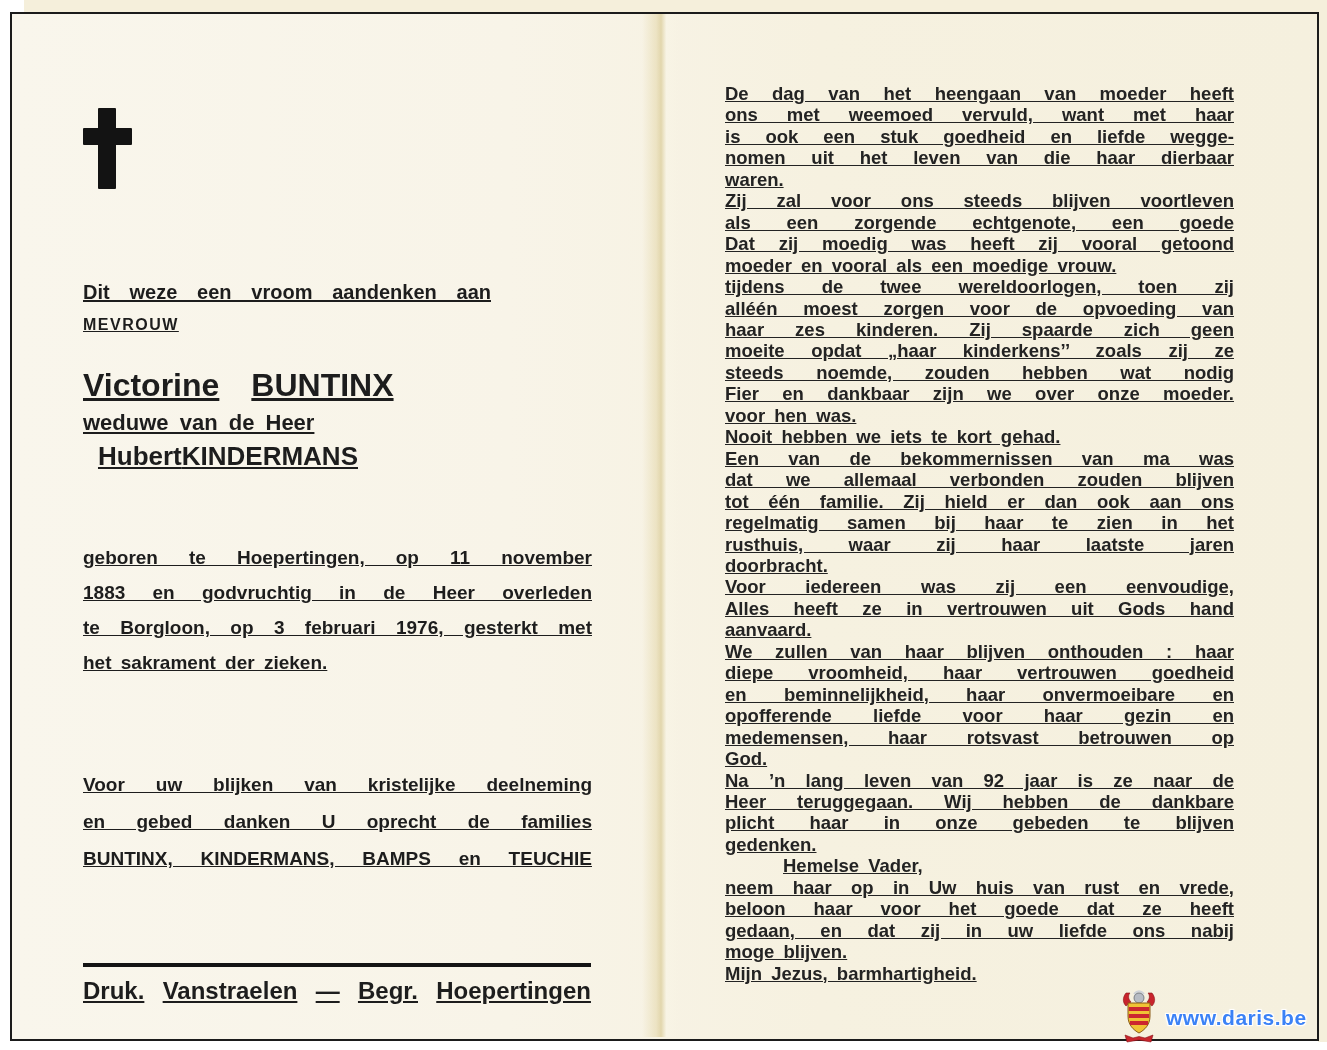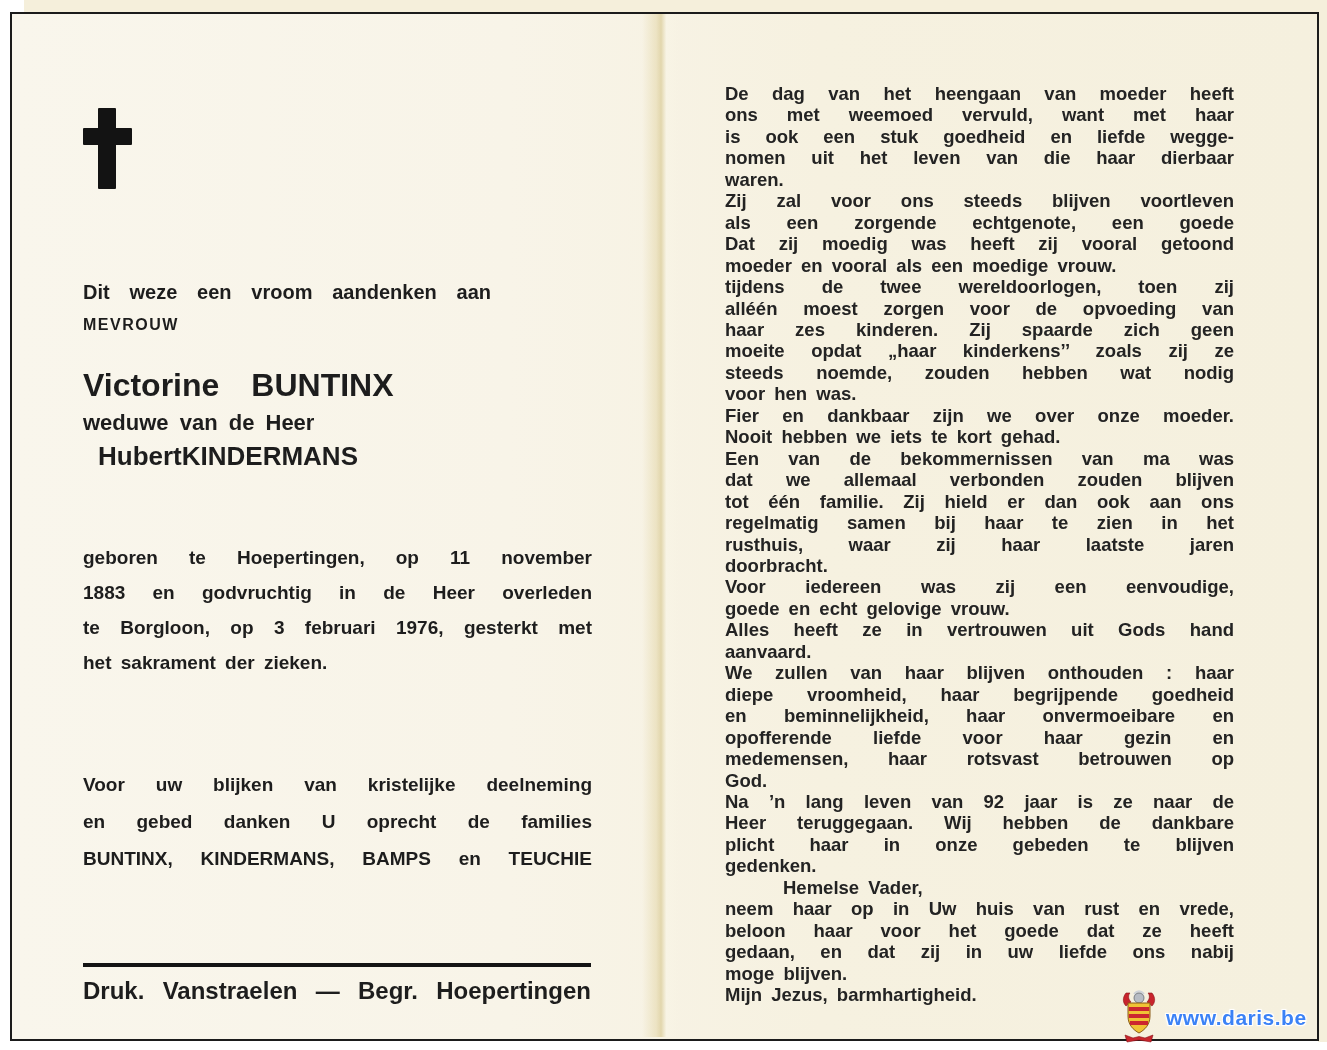--- a/index.html
+++ b/index.html
@@ -6,21 +6,21 @@
   .scan{position:relative;width:1327px;height:1050px;background:#ffffff;overflow:hidden;
         font-family:"Liberation Sans",sans-serif;color:#1d1d1d;}
   .strip-top{position:absolute;left:24px;top:0;right:0;height:12px;background:#f5efdb;}
   .strip-right{position:absolute;right:0;top:0;width:9px;height:1042px;background:#f5efdb;}
   .card{position:absolute;left:10px;top:12px;width:1305px;height:1025px;
         border:2px solid #1b1b1b;
         background:linear-gradient(90deg,#f9f6ec 0%,#f8f4e8 38%,#f6f1e0 62%,#f5f0de 100%);}
   .fold{position:absolute;left:642px;top:14px;width:38px;height:1023px;
         background:linear-gradient(90deg,rgba(222,206,150,0) 0%,rgba(218,201,140,0.38) 38%,
                    rgba(205,186,118,0.5) 50%,rgba(248,244,229,0.9) 64%,rgba(222,206,150,0) 100%);}
-  .abs{position:absolute;}
+  .abs{position:absolute;text-decoration:underline;}
   
   .cross-v{position:absolute;left:98px;top:108px;width:18px;height:81px;background:#131313;border-radius:1px;}
   .cross-h{position:absolute;left:83px;top:128px;width:49px;height:17px;background:#131313;border-radius:1px;}
   
   .intro{left:83px;top:281px;width:408px;font-size:20px;font-weight:700;
          text-align:justify;text-align-last:justify;}
   .mevrouw{left:83px;top:316px;font-size:16px;font-weight:700;letter-spacing:1.5px;}
   .name{left:83px;top:367px;width:305px;font-size:32px;font-weight:700;display:flex;justify-content:space-between;gap:32px;}
   .relation{left:83px;top:410px;font-size:22px;font-weight:700;word-spacing:5px;}
   .spouse{left:83px;top:441px;width:275px;font-size:26px;font-weight:700;display:flex;justify-content:flex-end;}
@@ -108,35 +108,34 @@
       <div class="tline pline">waren.</div>
       <div class="tline jline">Zij zal voor ons steeds blijven voortleven</div>
       <div class="tline jline">als een zorgende echtgenote, een goede</div>
       <div class="tline jline">Dat zij moedig was heeft zij vooral getoond</div>
       <div class="tline pline">moeder en vooral als een moedige vrouw.</div>
       <div class="tline jline">tijdens de twee wereldoorlogen, toen zij</div>
       <div class="tline jline">alléén moest zorgen voor de opvoeding van</div>
       <div class="tline jline">haar zes kinderen. Zij spaarde zich geen</div>
       <div class="tline jline">moeite opdat „haar kinderkens’’ zoals zij ze</div>
       <div class="tline jline">steeds noemde, zouden hebben wat nodig</div>
+      <div class="tline jline">Fier en dankbaar zijn we over onze moeder.</div>
       <div class="tline pline">voor hen was.</div>
-      <div class="tline jline">Fier en dankbaar zijn we over onze moeder.</div>
       <div class="tline pline">Nooit hebben we iets te kort gehad.</div>
       <div class="tline jline">Een van de bekommernissen van ma was</div>
       <div class="tline jline">dat we allemaal verbonden zouden blijven</div>
       <div class="tline jline">tot één familie. Zij hield er dan ook aan ons</div>
       <div class="tline jline">regelmatig samen bij haar te zien in het</div>
       <div class="tline jline">rusthuis, waar zij haar laatste jaren</div>
       <div class="tline pline">doorbracht.</div>
       <div class="tline jline">Voor iedereen was zij een eenvoudige,</div>
-      <div class="tline pline">goede en echt gelovige vrouw.</div>
       <div class="tline jline">Alles heeft ze in vertrouwen uit Gods hand</div>
       <div class="tline pline">aanvaard.</div>
       <div class="tline jline">We zullen van haar blijven onthouden : haar</div>
-      <div class="tline jline">diepe vroomheid, haar begrijpende goedheid</div>
+      <div class="tline jline">diepe vroomheid, haar vertrouwen goedheid</div>
       <div class="tline jline">en beminnelijkheid, haar onvermoeibare en</div>
       <div class="tline jline">opofferende liefde voor haar gezin en</div>
       <div class="tline jline">medemensen, haar rotsvast betrouwen op</div>
       <div class="tline pline">God.</div>
       <div class="tline jline">Na ’n lang leven van 92 jaar is ze naar de</div>
       <div class="tline jline">Heer teruggegaan. Wij hebben de dankbare</div>
       <div class="tline jline">plicht haar in onze gebeden te blijven</div>
       <div class="tline pline">gedenken.</div>
       <div class="tline pline indent">Hemelse Vader,</div>
       <div class="tline jline">neem haar op in Uw huis van rust en vrede,</div>

